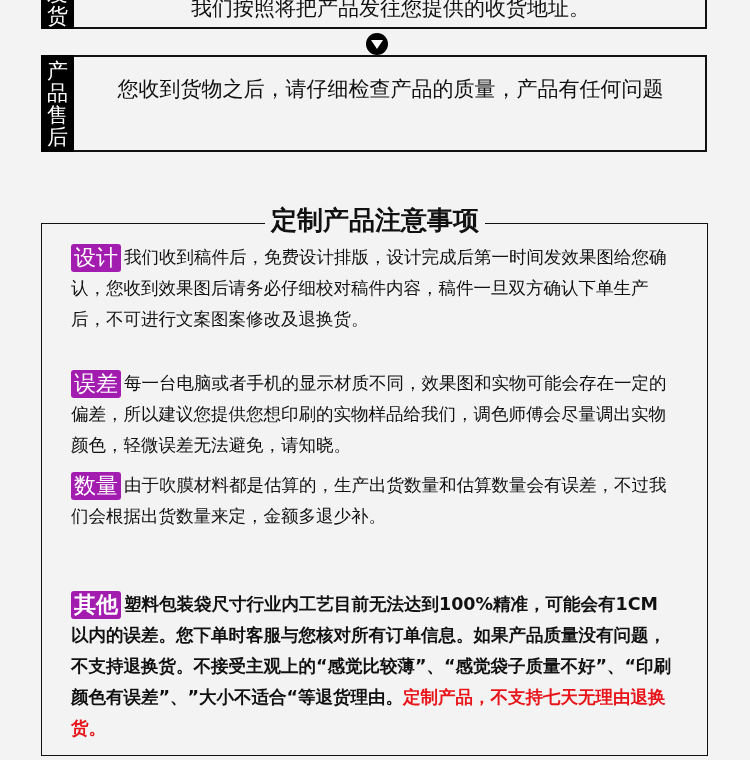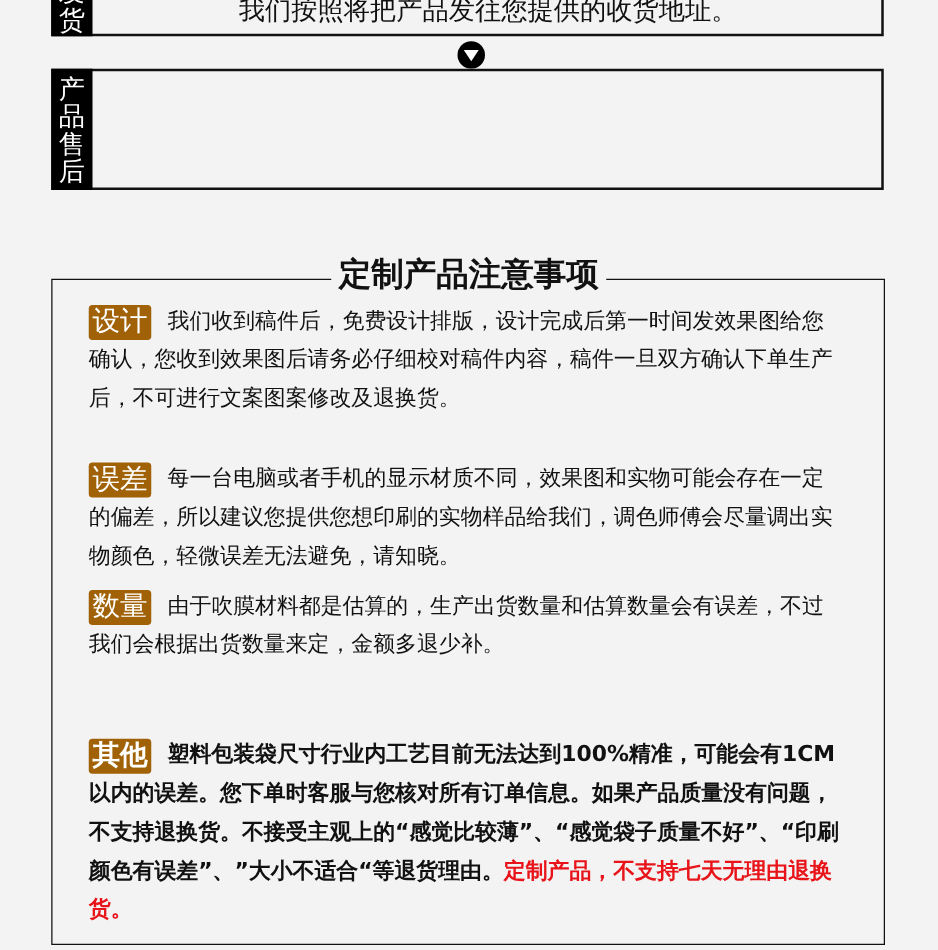--- a/index.html
+++ b/index.html
@@ -51,23 +51,23 @@
   }
   .notes-title span {
     display: inline-block; background: #f3f3f3; padding: 0 6px;
     font-size: 26px; font-weight: bold; line-height: 40px; color: #111;
   }
   .note {
     position: absolute; left: 71px; width: 602px;
     font-size: 17.5px; line-height: 31px; color: #111;
   }
   .tag {
-    display: inline-block; background: #a16207; color: #fff;
+    display: inline-block; background: #a21caf; color: #fff;
     font-size: 22px; line-height: 28px; padding: 0 3px; border-radius: 3px;
-    margin-right: 13px; vertical-align: -2px;
+    margin-right: 3px; vertical-align: -2px;
   }
   .red { color: #e8141a; }
 </style>
 </head>
 <body>
 
 <div class="flow-box box-ship">
   <div class="flow-label">
     <span>发</span>
     <span>货</span>
@@ -78,20 +78,21 @@
 <div class="arrow"></div>
 
 <div class="flow-box box-after">
   <div class="flow-label">
     <span>产</span>
     <span>品</span>
     <span>售</span>
     <span>后</span>
   </div>
   <div class="flow-text">
+    <div>您收到货物之后，请仔细检查产品的质量，产品有任何问题</div>
   </div>
 </div>
 
 <div class="notes-box"></div>
 <div class="notes-title">
   <span>定制产品注意事项</span>
 </div>
 
 <div class="note" style="top:242px;">
   <span class="tag">设计</span><span>我们收到稿件后，免费设计排版，设计完成后第一时间发效果图给您确认，您收到效果图后请务必仔细校对稿件内容，稿件一旦双方确认下单生产后，不可进行文案图案修改及退换货。</span>

